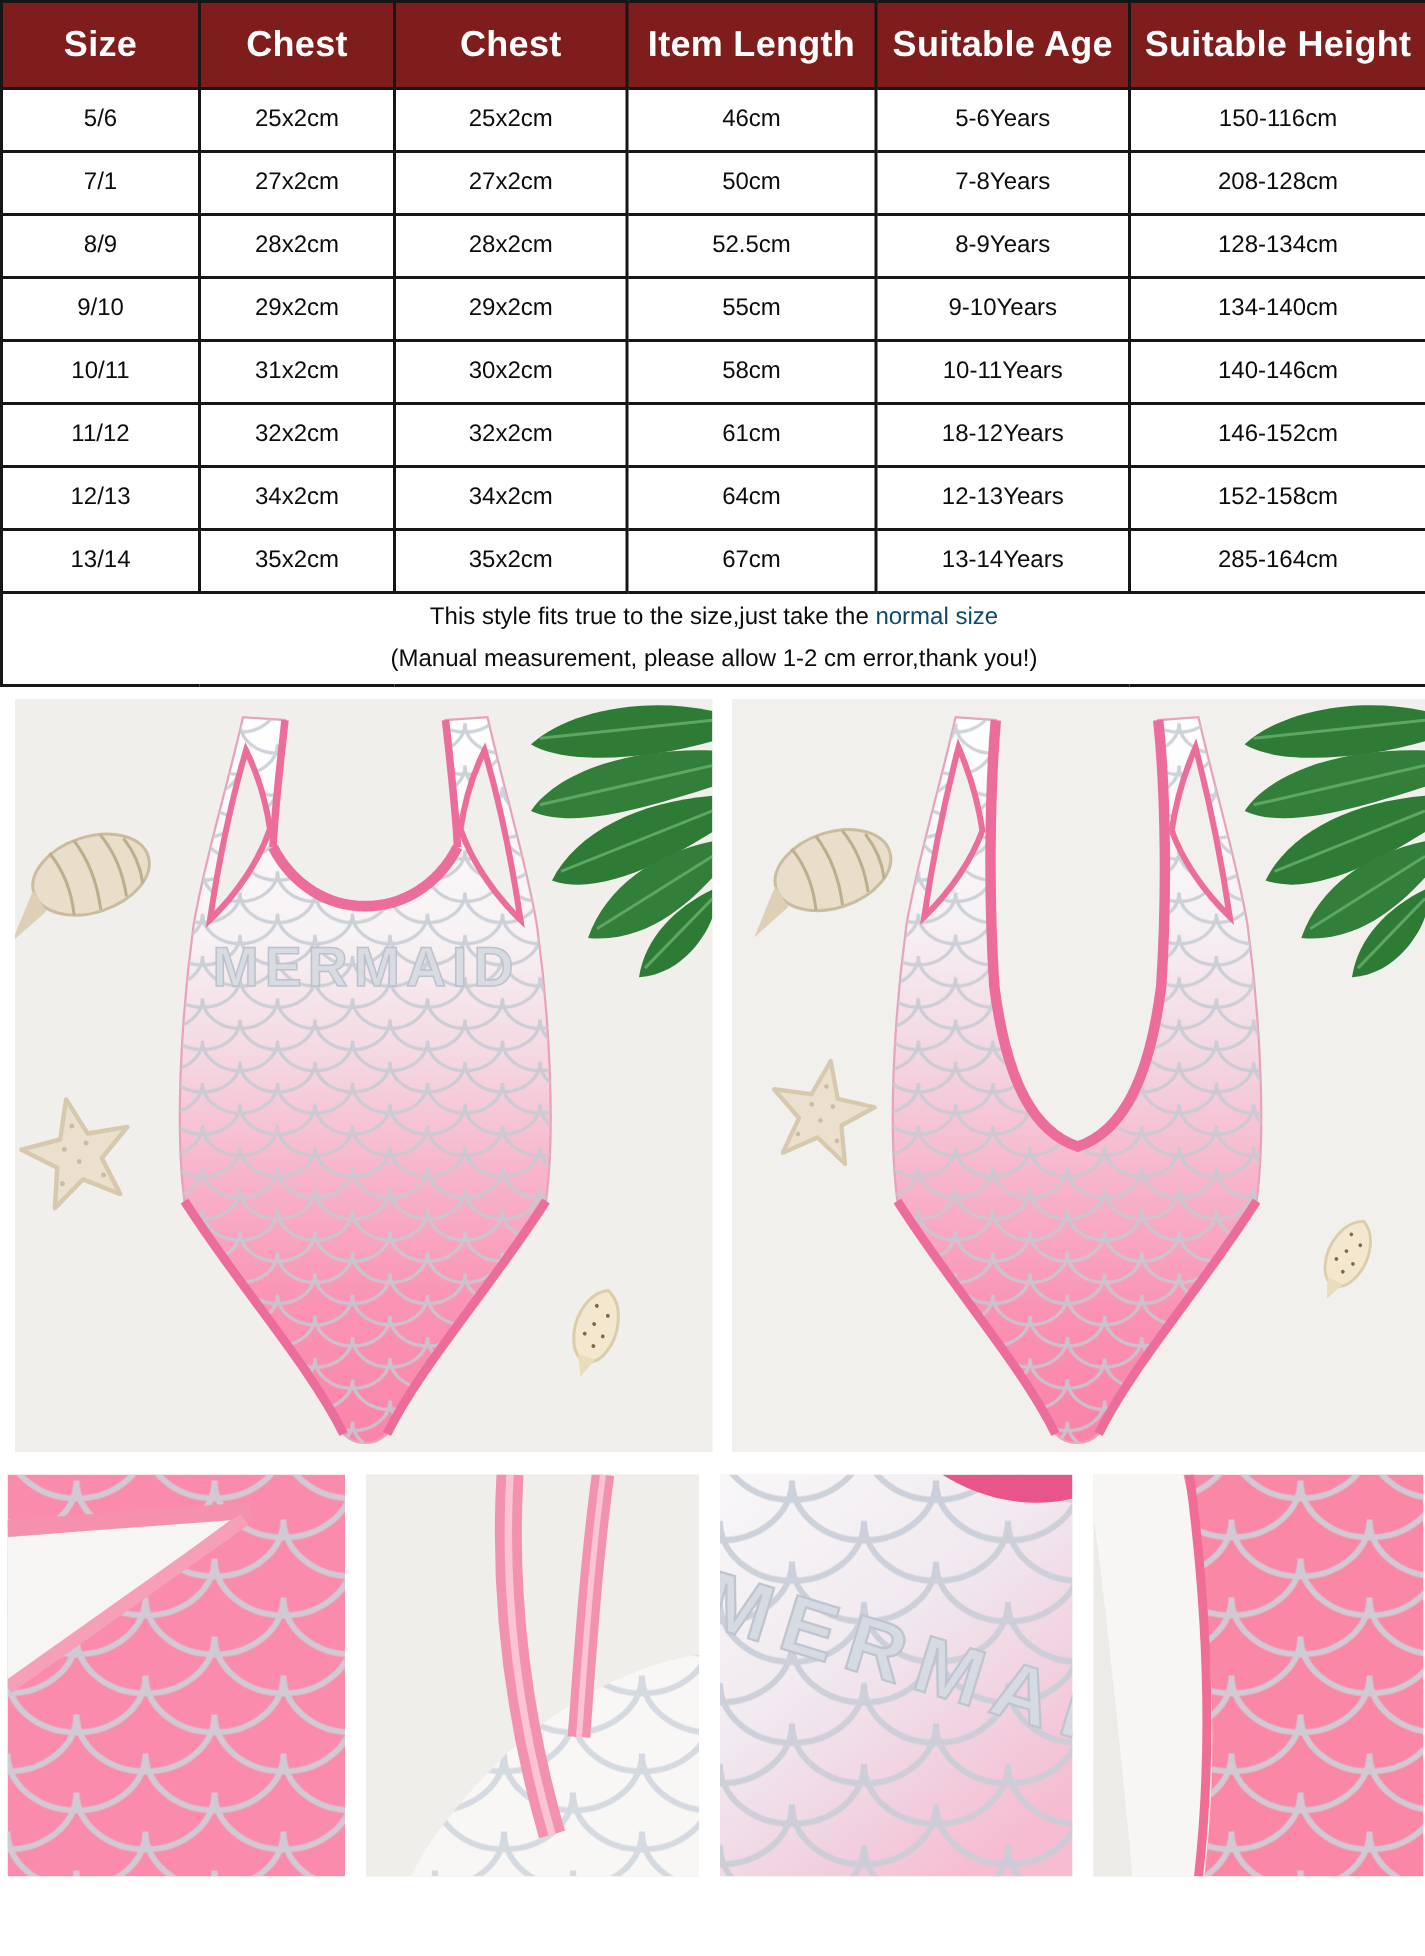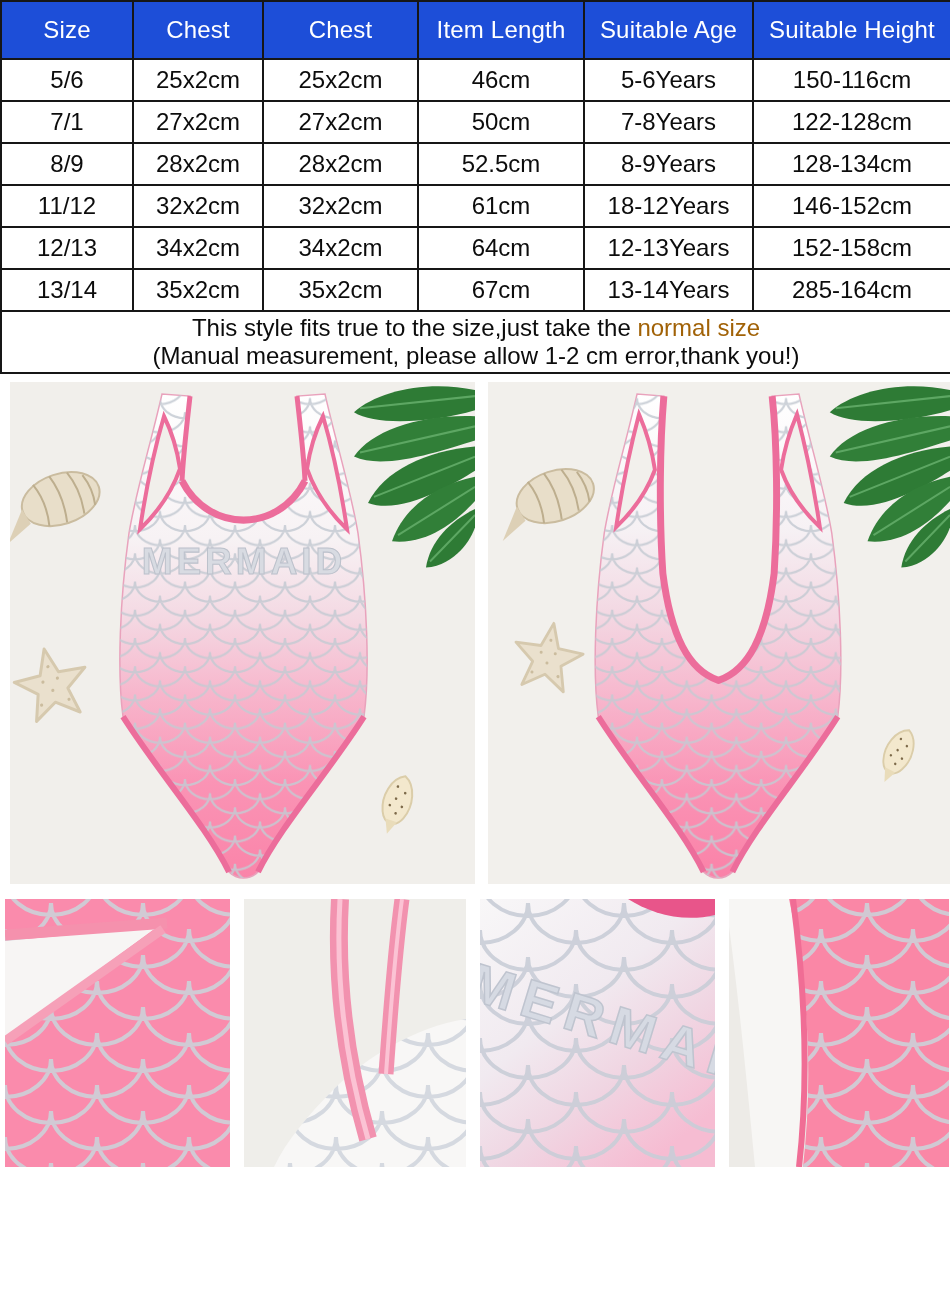--- a/index.html
+++ b/index.html
@@ -14,26 +14,26 @@
   table.size-table{
     width:950px;border-collapse:collapse;table-layout:fixed;
     border:2px solid #111;
   }
   table.size-table th,
   table.size-table td{
     border:2px solid #161616;text-align:center;vertical-align:middle;
     color:#0c0c0c;
   }
   table.size-table thead th{
-    background:#1d4ed8;color:#ffffff;font-weight:normal;font-size:24px;
+    background:#7f1d1d;color:#ffffff;font-weight:bold;font-size:24px;
     height:54px;letter-spacing:.2px;
   }
-  table.size-table tbody td{font-size:24px;height:38px;}
+  table.size-table tbody td{font-size:16px;height:38px;}
   tr.note-row td{height:56px;font-size:23px;line-height:28px;padding:2px 0;}
-  .note-red{color:#a16207;}
+  .note-red{color:#0c4a6e;}
 
   
   .photos-row{margin:8px 0 0 10px;height:502px;display:flex;gap:13px;}
   .photo{margin:0;padding:0;position:relative;overflow:hidden;background:#f1efeb;}
   .photo-left{width:465px;height:502px;}
   .photo-right{width:462px;height:502px;}
   .photo svg{display:block;width:100%;height:100%;}
 
   .details-row{margin:15px 0 0 5px;height:268px;display:flex;gap:14px;}
   .detail{margin:0;padding:0;position:relative;overflow:hidden;background:#eeece8;}
@@ -75,29 +75,45 @@
           <td>46cm</td>
           <td>5-6Years</td>
           <td>150-116cm</td>
         </tr>
         <tr>
           <td>7/1</td>
           <td>27x2cm</td>
           <td>27x2cm</td>
           <td>50cm</td>
           <td>7-8Years</td>
-          <td>122-128cm</td>
+          <td>208-128cm</td>
         </tr>
         <tr>
           <td>8/9</td>
           <td>28x2cm</td>
           <td>28x2cm</td>
           <td>52.5cm</td>
           <td>8-9Years</td>
           <td>128-134cm</td>
+        </tr>
+        <tr>
+          <td>9/10</td>
+          <td>29x2cm</td>
+          <td>29x2cm</td>
+          <td>55cm</td>
+          <td>9-10Years</td>
+          <td>134-140cm</td>
+        </tr>
+        <tr>
+          <td>10/11</td>
+          <td>31x2cm</td>
+          <td>30x2cm</td>
+          <td>58cm</td>
+          <td>10-11Years</td>
+          <td>140-146cm</td>
         </tr>
         <tr>
           <td>11/12</td>
           <td>32x2cm</td>
           <td>32x2cm</td>
           <td>61cm</td>
           <td>18-12Years</td>
           <td>146-152cm</td>
         </tr>
         <tr>

